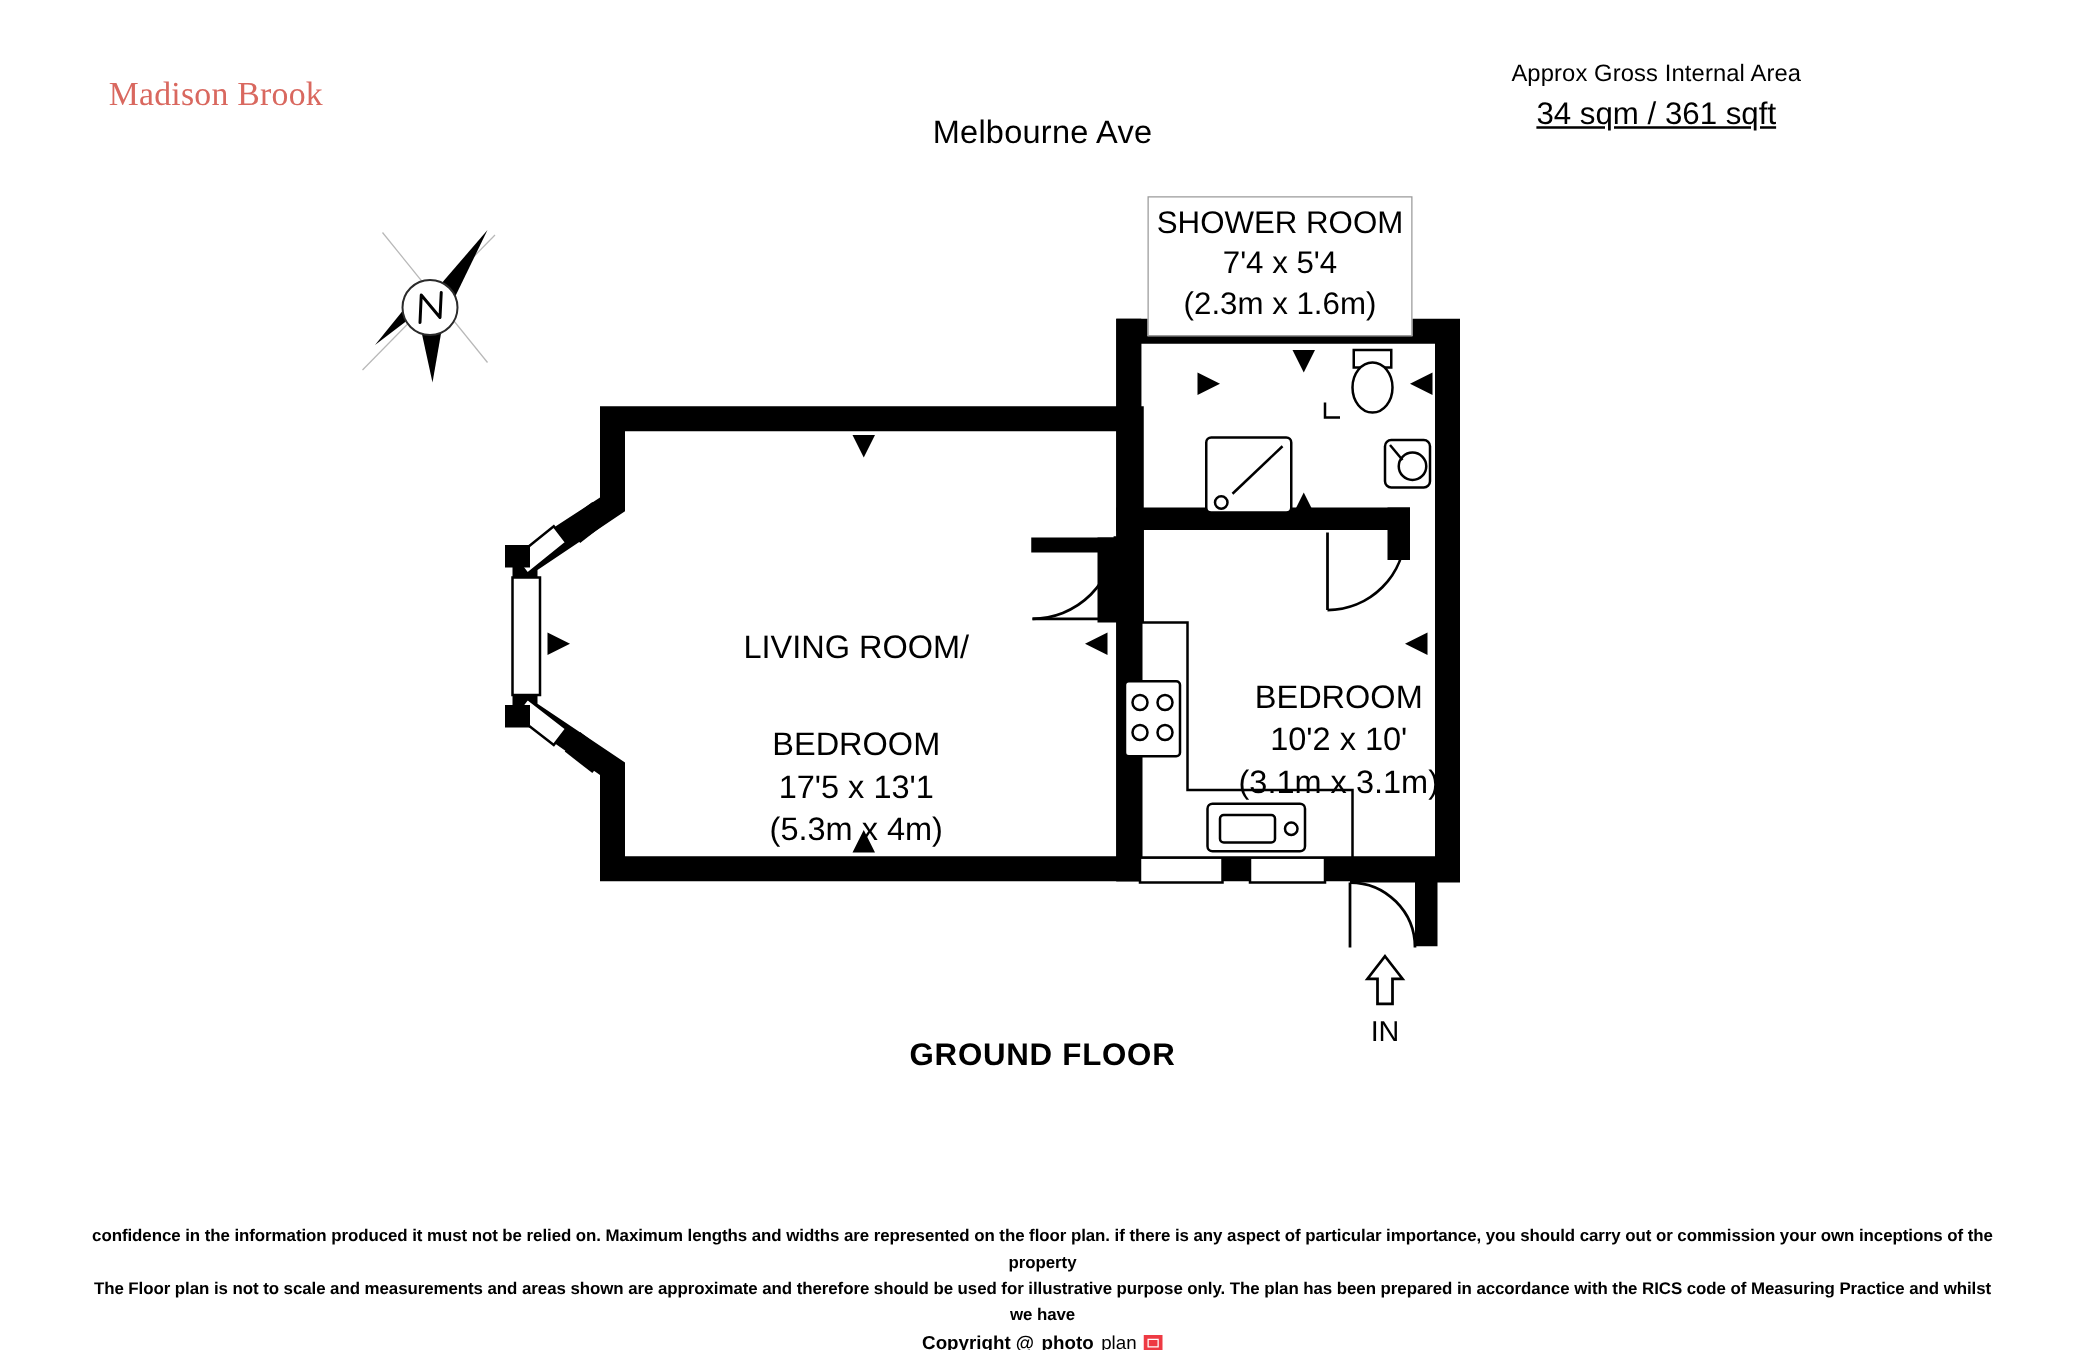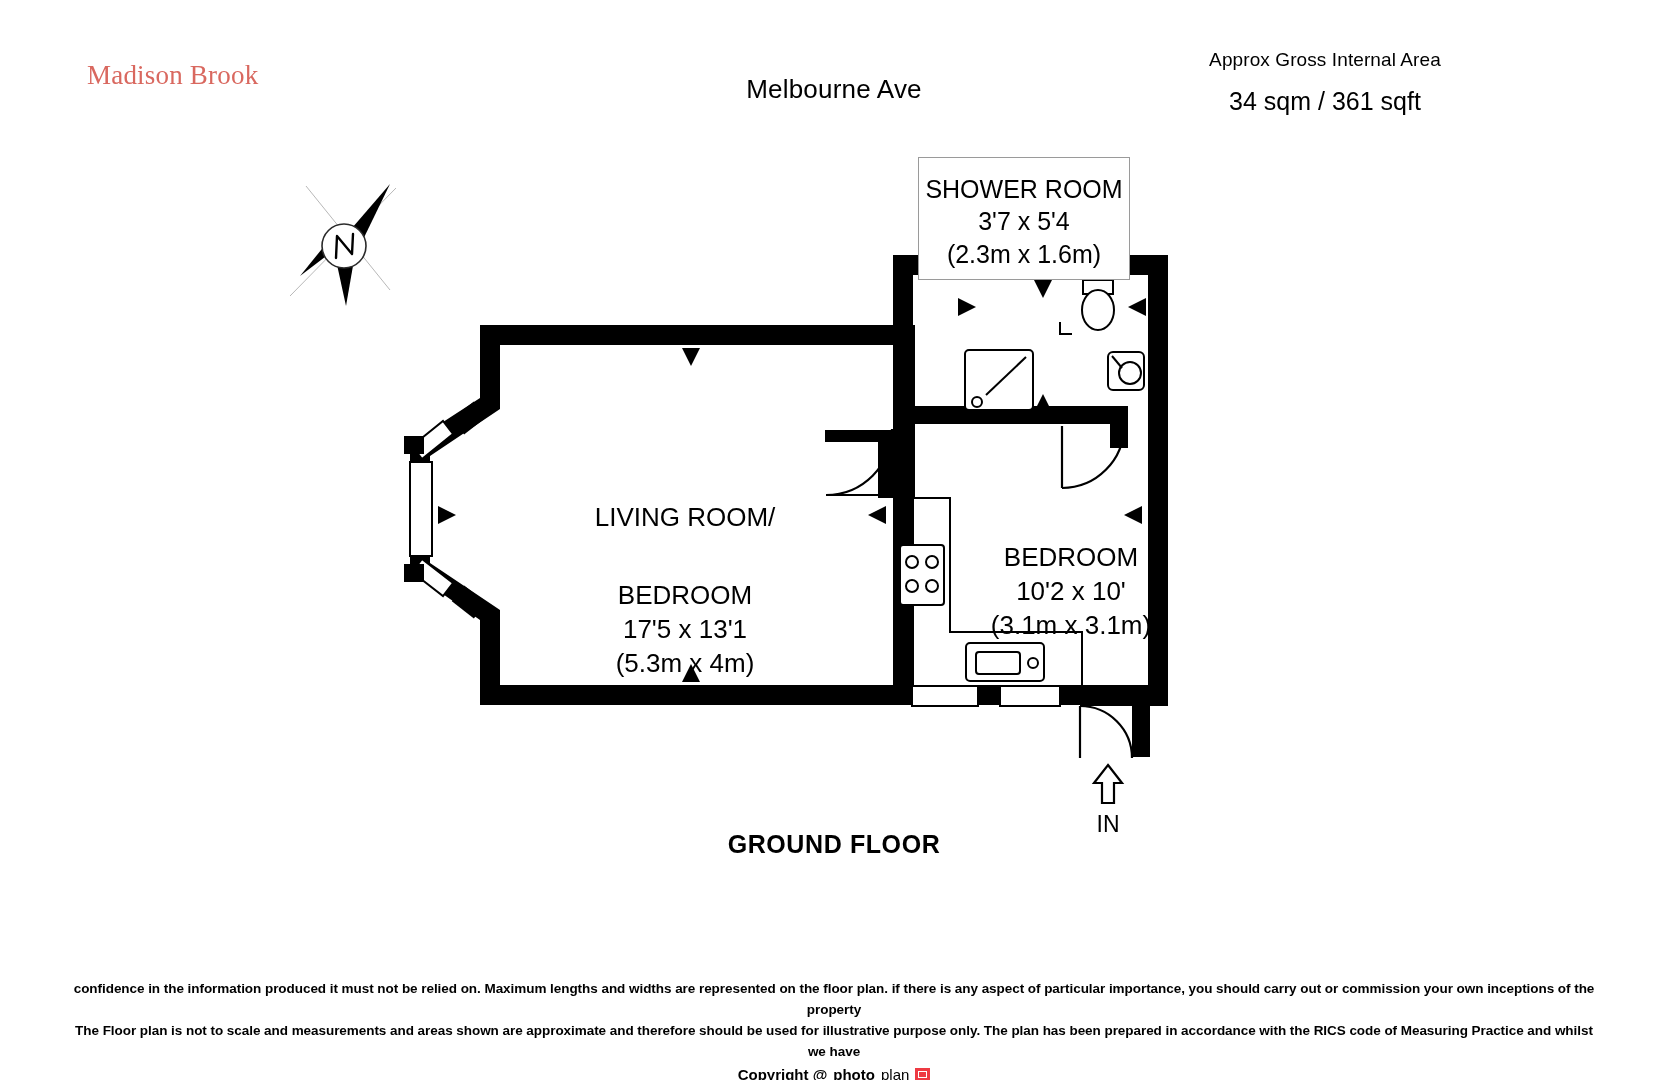--- a/index.html
+++ b/index.html
@@ -24,21 +24,21 @@
     font-family: "Liberation Serif", serif;
     font-size: 27px;
     font-weight: 400;
     letter-spacing: 0.2px;
     color: #d9685f;
     white-space: nowrap;
   }
   #property-title {
     position: absolute;
     left: 0;
-    top: 74px;
+    top: 90px;
     width: 1668px;
     text-align: center;
     font-size: 26px;
     font-weight: 400;
     letter-spacing: 0.2px;
   }
   #area-block {
     position: absolute;
     right: 178px;
     top: 48px;
@@ -46,21 +46,22 @@
     width: 330px;
   }
   #area-block .area-caption {
     font-size: 19px;
     line-height: 24px;
     letter-spacing: 0.1px;
   }
   #area-block .area-value {
     font-size: 25px;
     line-height: 34px;
-    margin-top: 12px;
+    margin-top: 2px;
+    text-decoration: underline;
   }
 
   
   #compass {
     position: absolute;
     left: 278px;
     top: 168px;
     width: 130px;
     height: 140px;
   }
@@ -73,21 +74,21 @@
     width: 1668px;
     height: 1080px;
   }
 
   
   #shower-callout {
     position: absolute;
     left: 918px;
     top: 157px;
     width: 212px;
-    padding: 15px 6px 8px 6px;
+    padding: 4px 6px 8px 6px;
     border: 1px solid #9a9a9a;
     background: #ffffff;
     text-align: center;
     box-sizing: border-box;
   }
   #shower-callout .rm-name {
     font-size: 25px;
     line-height: 32px;
     white-space: nowrap;
   }
@@ -358,21 +359,21 @@
       <rect x="966" y="643" width="78" height="38" rx="4"></rect>
       <rect x="976" y="652" width="44" height="22" rx="3"></rect>
       <circle cx="1033" cy="663" r="5"></circle>
     </g>
 
   </svg>
 </div>
 
 <div id="shower-callout">
   <div class="rm-name">SHOWER ROOM</div>
-  <div class="rm-dim">3'7 x 5'4</div>
+  <div class="rm-dim">7'4 x 5'4</div>
   <div class="rm-dim">(2.3m x 1.6m)</div>
 </div>
 
 <div class="room-label" id="label-living">
   <div class="rm-name">LIVING ROOM/</div>
   <div class="rm-name">BEDROOM</div>
   <div class="rm-dim">17'5 x 13'1</div>
   <div class="rm-dim">(5.3m x 4m)</div>
 </div>
 

